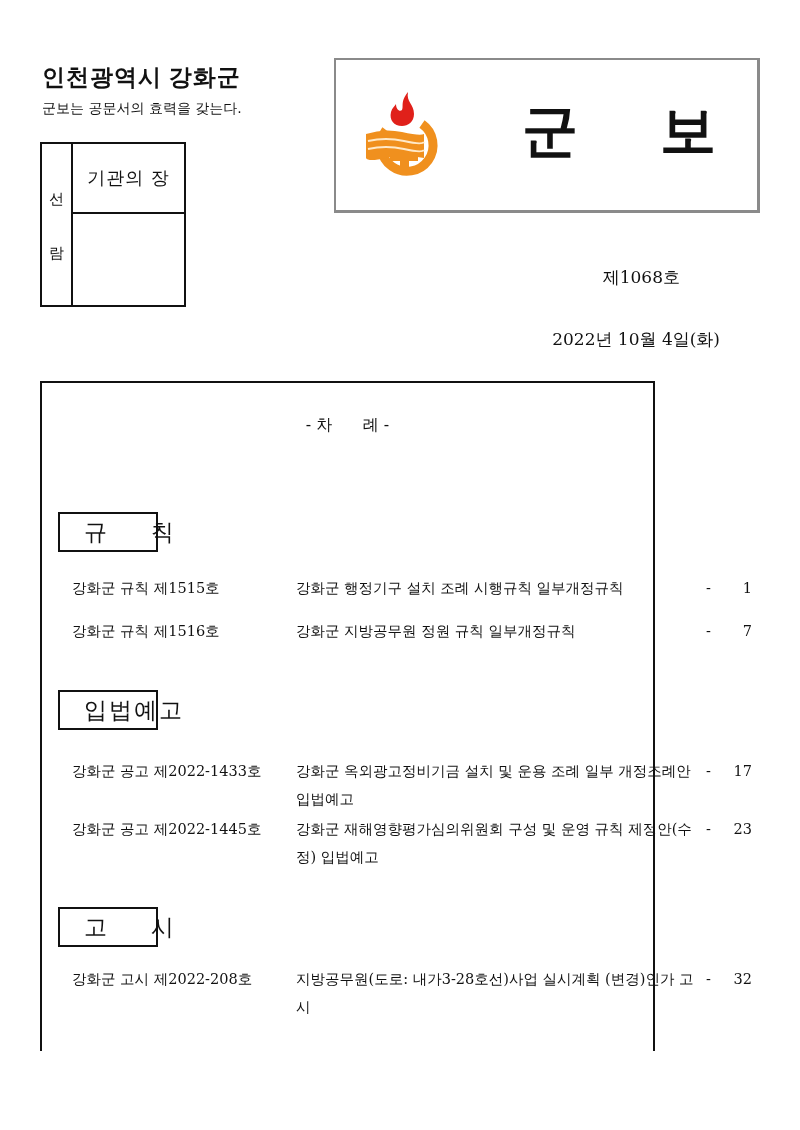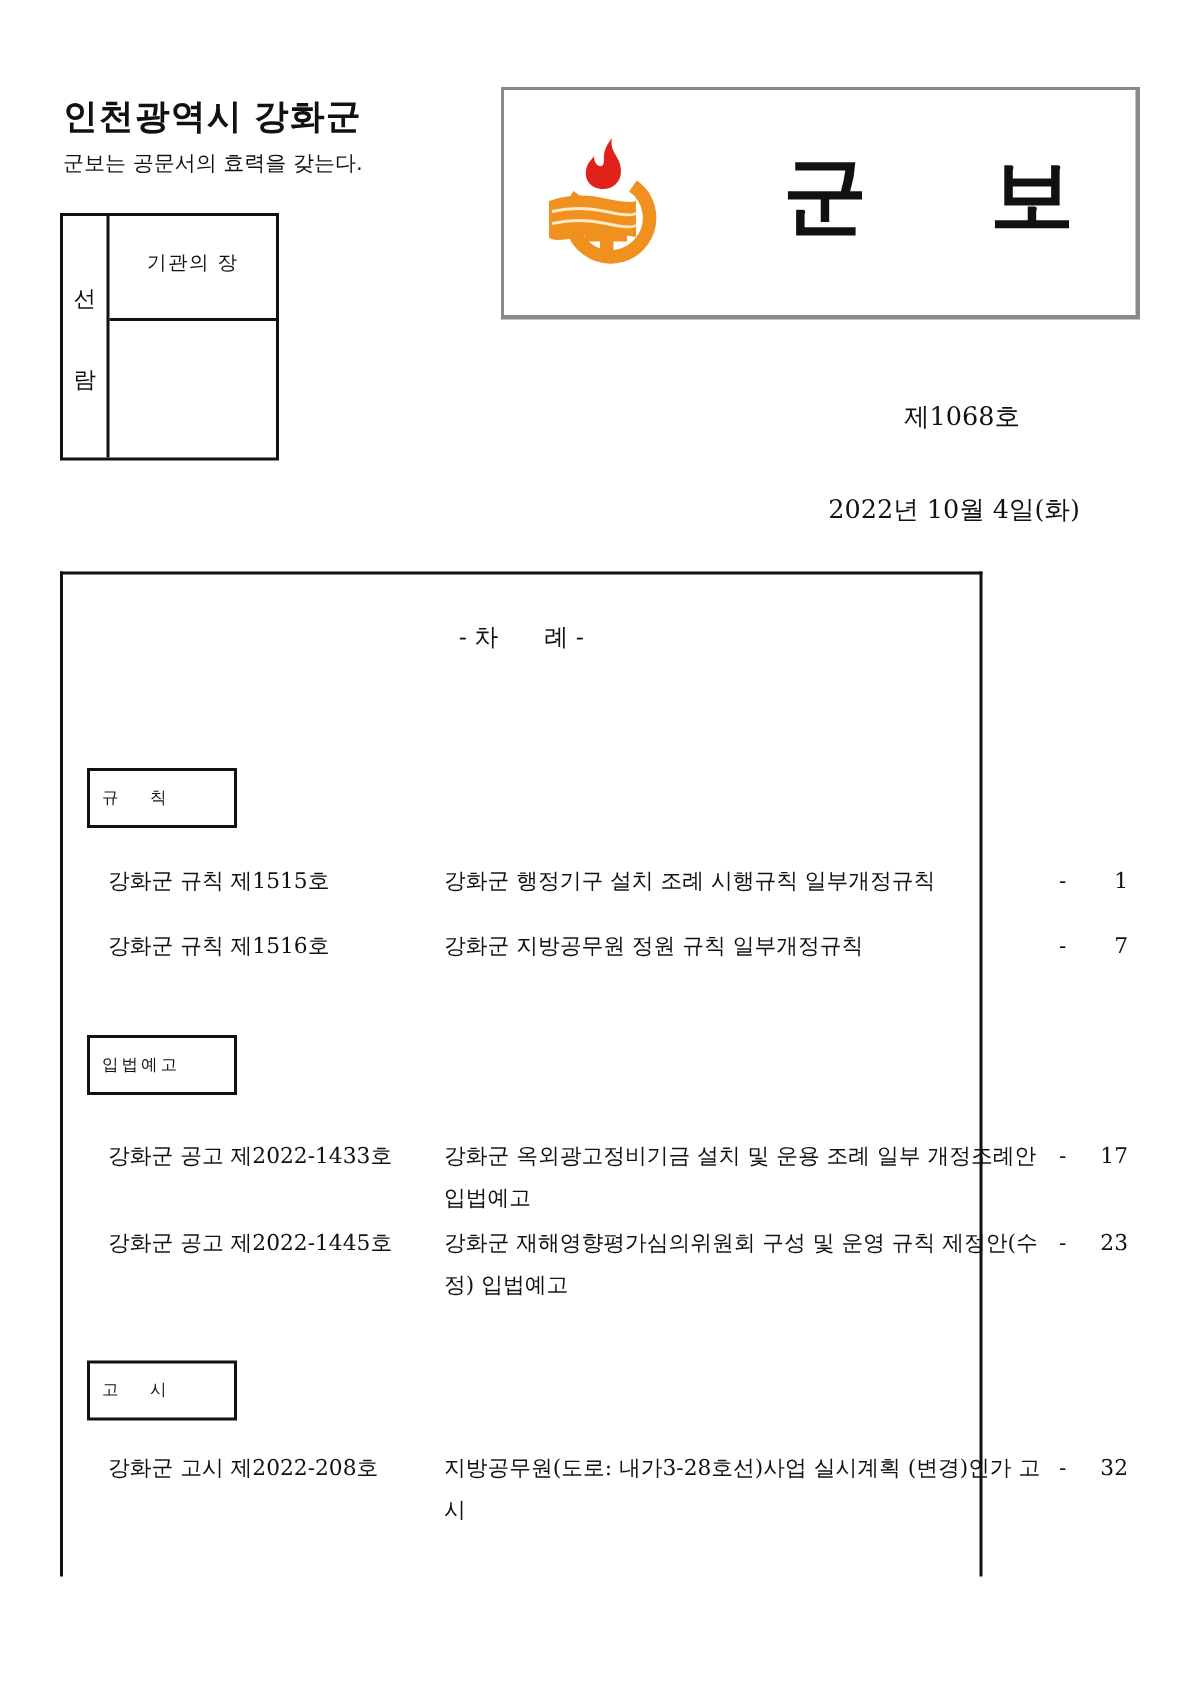--- a/index.html
+++ b/index.html
@@ -1,42 +1,42 @@
 <!DOCTYPE html>
 <html><head>
 <meta charset="utf-8">
 <style>
   html, body { margin: 0; padding: 0; background: #ffffff; }
   body { width: 800px; height: 1130px; position: relative; overflow: hidden;
          font-family: "DejaVu Serif", "Liberation Serif", serif; color: #111; }
   .abs { position: absolute; }
 
-  .org-name { left: 42px; top: 62px; font-family: Liberation Sans, sans-serif;
+  .org-name { left: 42px; top: 62px; font-family: Liberation Serif, serif;
               font-weight: bold; font-size: 23px; letter-spacing: 1px; white-space: nowrap; }
   .org-sub { left: 42px; top: 100px; font-family: "DejaVu Sans", "Liberation Sans", sans-serif;
              font-size: 14px; white-space: nowrap; text-align: right; }
 
   .review-box { left: 40px; top: 142px; width: 146px; height: 165px; border: 2px solid #111; box-sizing: border-box; }
   .review-side { position: absolute; left: 0; top: 0; width: 31px; height: 100%; border-right: 2px solid #111; box-sizing: border-box; }
   .review-side span { position: absolute; left: 0; width: 29px; text-align: center; font-family: "DejaVu Sans", sans-serif; font-size: 15px; }
   .review-head { position: absolute; left: 31px; top: 0; right: 0; height: 70px; border-bottom: 2px solid #111; box-sizing: border-box;
-                 text-align: center; padding-top: 22px; font-size: 13px; font-family: "DejaVu Sans", sans-serif; letter-spacing: 1px; }
+                 text-align: center; padding-top: 22px; font-size: 18px; font-family: "DejaVu Sans", sans-serif; letter-spacing: 1px; }
 
   .banner { left: 334px; top: 58px; width: 426px; height: 155px; border: 2px solid #8a8a8a; border-right-width: 3px; border-bottom-width: 3px; box-sizing: border-box; background: #fff; }
   .banner .logo { position: absolute; left: 28px; top: 30px; width: 86px; height: 90px; }
   .banner .title-ch { position: absolute; top: 36px; font-family: "DejaVu Sans", sans-serif; font-weight: bold; font-size: 56px; line-height: 70px; }
 
   .issue-no { left: 470px; top: 266px; width: 210px; text-align: right; font-size: 17px; }
   .issue-date { left: 440px; top: 328px; width: 280px; text-align: right; font-size: 17px; }
 
   .toc { left: 40px; top: 381px; width: 615px; height: 670px; border-top: 2px solid #111; border-left: 2px solid #111; border-right: 2px solid #111; box-sizing: border-box; }
   .toc-title { position: absolute; top: 32px; left: 0; width: 100%; text-align: center; font-size: 16px; white-space: pre; }
 
   .sec-label { position: absolute; left: 16px; width: 100px; height: 40px; border: 2px solid #111; box-sizing: border-box;
-               font-family: "DejaVu Sans", sans-serif; font-size: 11px; line-height: 36px; padding-left: 8px; white-space: pre; }
+               font-family: "DejaVu Sans", sans-serif; font-size: 23px; line-height: 36px; padding-left: 24px; white-space: pre; }
 
   .entry { position: absolute; left: 30px; width: 680px; font-size: 14.5px; line-height: 28px; }
   .entry .ref { position: absolute; left: 0; top: 0; white-space: nowrap; }
   .entry .title { position: absolute; left: 224px; top: 0; width: 410px; white-space: normal; }
   .entry .dash { position: absolute; left: 634px; top: 0; }
   .entry .page { position: absolute; right: 0; top: 0; width: 40px; text-align: right; }
 </style>
 </head>
 <body>
 

